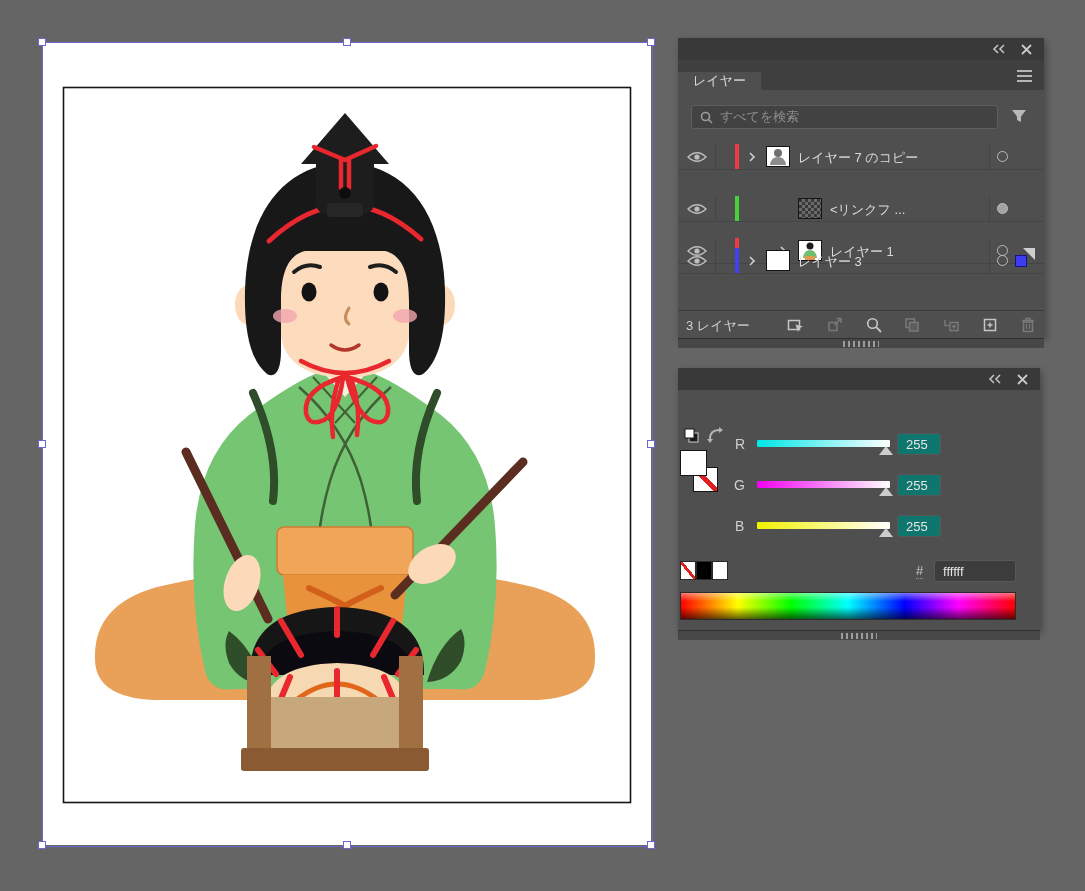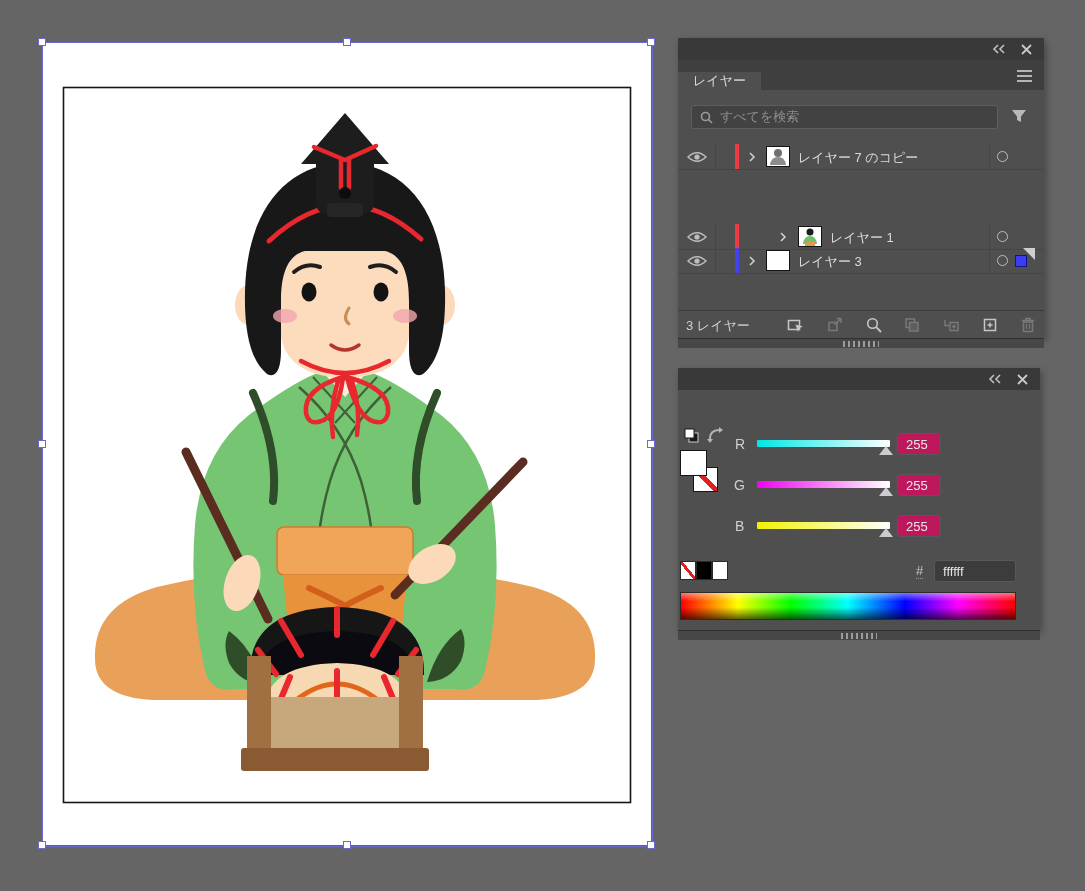--- a/index.html
+++ b/index.html
@@ -45,21 +45,21 @@
      display:flex;align-items:center;gap:7px;padding-left:8px;box-sizing:border-box;}
   .searchbox span{font-size:13px;color:#8f8f8f;}
   
   .lfooter{position:absolute;left:0;right:0;top:272px;height:28px;border-top:1px solid #3b3b3b;}
   .lcount{position:absolute;left:8px;top:6px;font-size:13px;color:#cfcfcf;text-align:right;}
   .ficons{position:absolute;left:108px;right:8px;top:0;height:28px;display:flex;justify-content:space-between;align-items:center;}
   
   .slabel{position:absolute;font-size:14px;color:#cfcfcf;}
   .strack{position:absolute;width:133px;height:7px;border-radius:1px;}
   .shandle{position:absolute;width:0;height:0;border-left:7px solid transparent;border-right:7px solid transparent;border-bottom:9px solid #cccccc;}
-  .vbox{position:absolute;width:44px;height:22px;background:#be185d;border:1px solid #585858;border-radius:3px;
+  .vbox{position:absolute;width:44px;height:22px;background:#0f766e;border:1px solid #585858;border-radius:3px;
      font-size:13px;color:#e6e6e6;line-height:22px;padding-left:8px;box-sizing:border-box;}
   .mini-swatch{position:absolute;width:16px;height:19px;border:1px solid #2a2a2a;box-sizing:border-box;}
   .slash{background:#fff linear-gradient(to top right,transparent 43%,#e02020 43%,#e02020 57%,transparent 57%);}
   .hexlabel{position:absolute;font-size:13px;color:#c9c9c9;border-bottom:1px dotted #9a9a9a;line-height:15px;}
   .hexinput{position:absolute;width:82px;height:22px;background:#3c3c3c;border:1px solid #585858;border-radius:3px;
      font-size:13px;color:#e3e3e3;line-height:22px;padding-left:8px;box-sizing:border-box;}
   .spectrum{position:absolute;left:2px;top:224px;width:336px;height:28px;border:1px solid #2c2c2c;box-sizing:border-box;
      background:
       linear-gradient(to bottom, rgba(255,255,255,.45), rgba(255,255,255,0) 32%, rgba(0,0,0,0) 55%, rgba(0,0,0,.62)),
       linear-gradient(to right,#ff0000,#ffff00 17%,#00ff00 33%,#00ffff 50%,#0000ff 67%,#ff00ff 83%,#ff0000);}
@@ -196,22 +196,34 @@
           <circle cx="11" cy="6" r="4" fill="#6f6f6f"></circle>
           <path d="M3,18 Q4,10 11,10 Q18,10 19,18 Z" fill="#8c8c8c"></path>
         </svg>
     </div>
     <div class="lname" style="left:120px;">レイヤー 7 のコピー</div>
     <div class="vsep2"></div>
     <div class="target"></div>
   </div>
 
 
-
-  <div class="lrow" style="top:186px;">
+  <div class="lrow" style="top:158px;">
+    <svg class="eye" width="20" height="12">
+        <path d="M1,6 Q10,-2.5 19,6 Q10,14.5 1,6 Z" stroke="#bdbdbd" stroke-width="1.5" fill="none"></path>
+        <circle cx="10" cy="6" r="2.6" fill="#bdbdbd"></circle>
+      </svg>
+    <div class="vsep1"></div>
+    <div class="colorbar" style="background:#44d33a;"></div>
+    <div class="thumb checker" style="left:120px;"></div>
+    <div class="lname" style="left:152px;">&lt;リンクフ ...</div>
+    <div class="vsep2"></div>
+    <div class="target filled"></div>
+  </div>
+
+  <div class="lrow" style="top:200px;">
     <svg class="eye" width="20" height="12">
         <path d="M1,6 Q10,-2.5 19,6 Q10,14.5 1,6 Z" stroke="#bdbdbd" stroke-width="1.5" fill="none"></path>
         <circle cx="10" cy="6" r="2.6" fill="#bdbdbd"></circle>
       </svg>
     <div class="vsep1"></div>
     <div class="colorbar" style="background:#ee3a41;"></div>
     <svg style="position:absolute;left:101px;top:8px;" width="8" height="10">
         <path d="M2,1 L6,5 L2,9" stroke="#cfcfcf" stroke-width="1.6" fill="none"></path>
       </svg>
     <div class="thumb" style="left:120px;">

